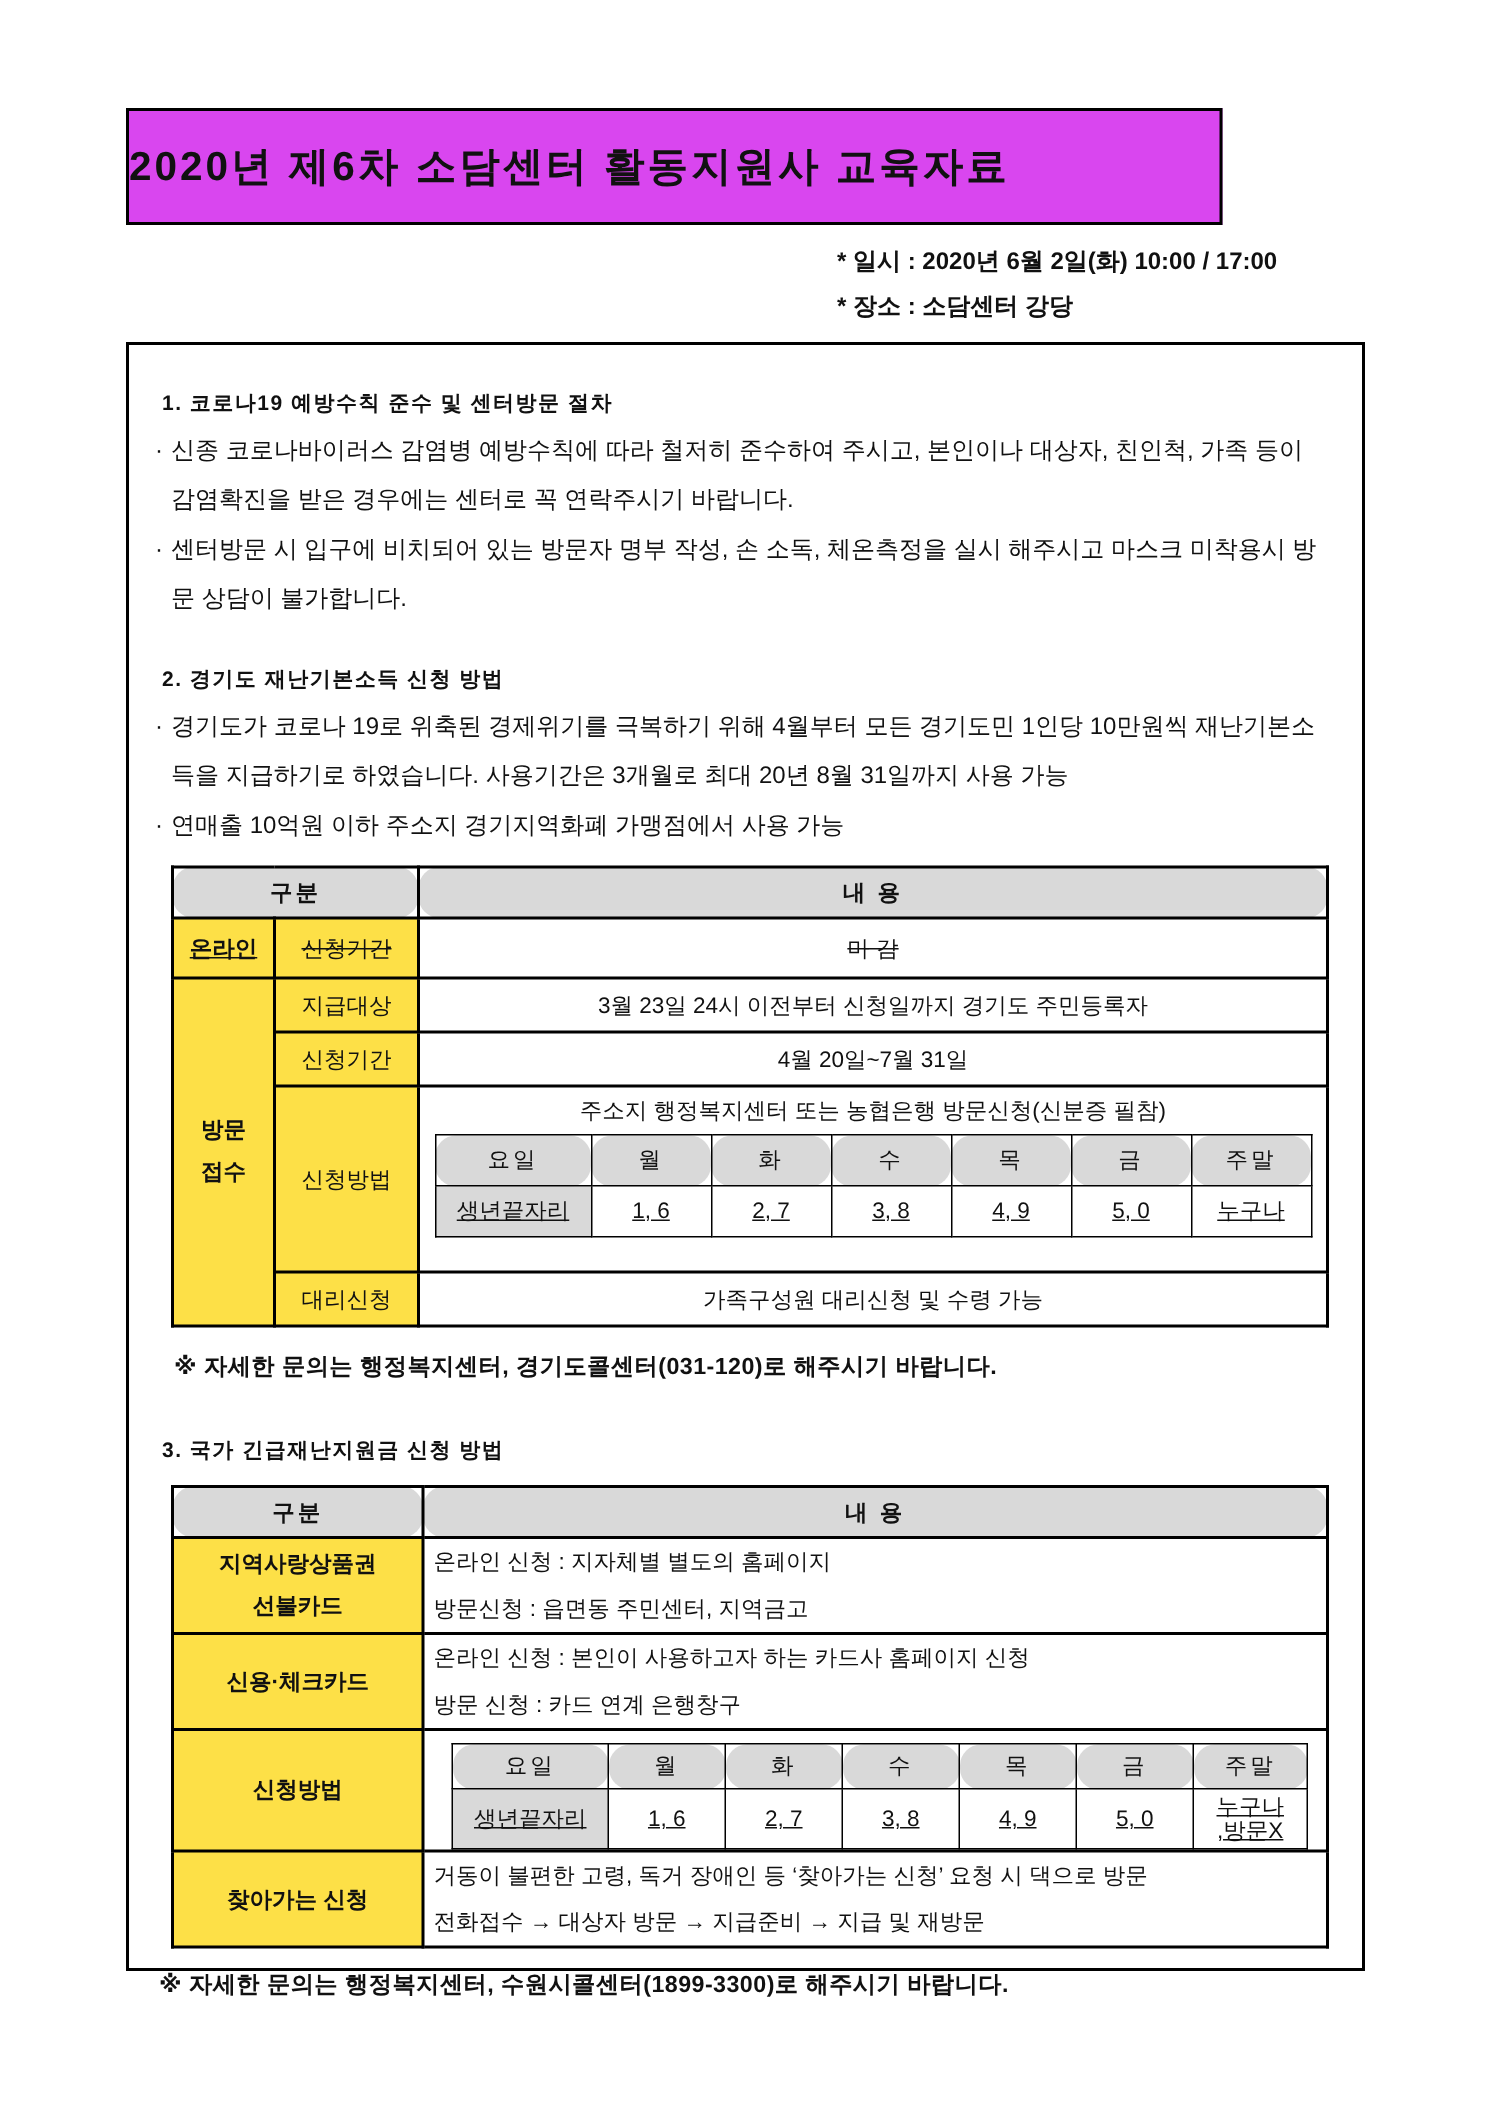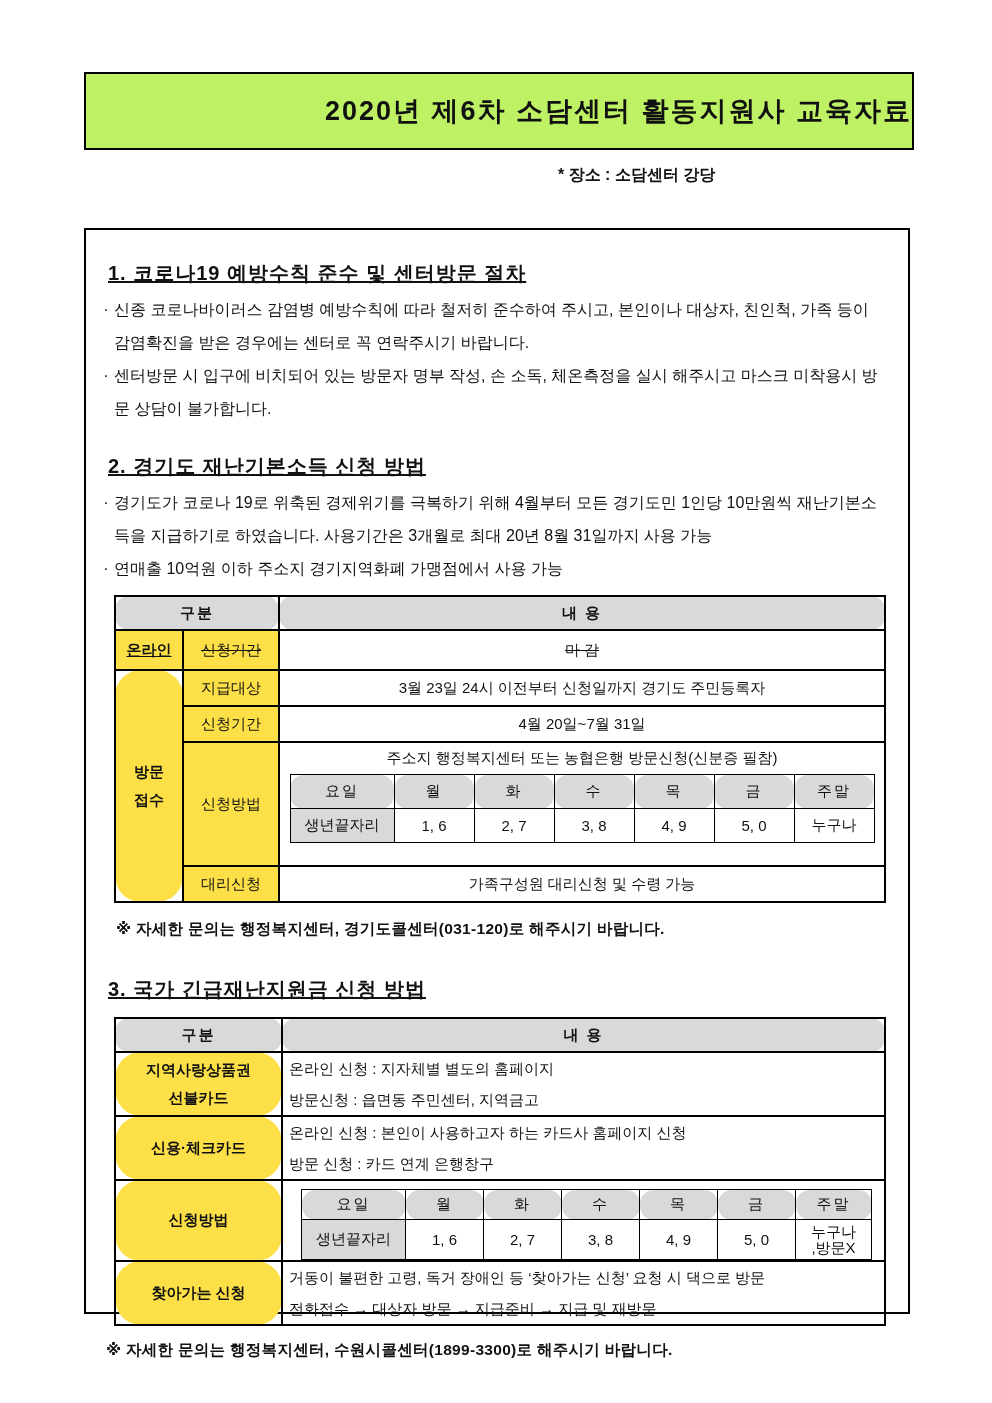--- a/index.html
+++ b/index.html
@@ -3,66 +3,66 @@
 <meta charset="utf-8">
 <style>
   html,body { margin:0; padding:0; background:#ffffff; }
   .page {
     position:relative; width:992px; height:1403px; background:#ffffff;
     color:#111; font-family:"Liberation Sans","DejaVu Sans",sans-serif;
     overflow:hidden;
   }
   
   .title-box {
-    position:absolute; left:84px; top:72px; width:830px; height:78px;
-    background:#bef264; border:2px solid #000; box-sizing:border-box;
-    display:flex; align-items:center; justify-content:flex-end;
+    position:absolute; left:84px; top:72px; width:731px; height:78px;
+    background:#d946ef; border:2px solid #000; box-sizing:border-box;
+    display:flex; align-items:center; justify-content:flex-start;
   }
   .title-box .t { font-size:27px; font-weight:bold; letter-spacing:2px; }
 
   
   .meta-block { position:absolute; left:558px; top:160px; font-size:16px; font-weight:bold; line-height:30px; }
 
   
   .main-box {
     position:absolute; left:84px; top:228px; width:826px; height:1086px;
     border:2px solid #000; box-sizing:border-box;
   }
 
-  .s-heading { font-size:20px; font-weight:bold; margin:28px 24px 6px 22px; letter-spacing:1px;text-decoration:underline; }
+  .s-heading { font-size:14px; font-weight:bold; margin:28px 24px 6px 22px; letter-spacing:1px; }
   .s-heading.first { margin-top:30px; }
 
   .bullets { margin:2px 26px 0 12px; font-size:16px; line-height:33px; }
   .bullet { display:flex; }
   .bullet .marker { width:16px; flex:none; text-align:center; }
   .bullet .text { flex:1; }
 
   
   .doc-table { border-collapse:collapse; margin:10px 0 0 28px; table-layout:fixed; width:772px; }
   .doc-table th, .doc-table td { border:2px solid #000; font-size:15px; padding:0 6px; vertical-align:middle; box-sizing:border-box; }
   .doc-table th { background:#d9d9d9; font-weight:bold; text-align:center; letter-spacing:2px;border-radius:14px; }
   .gray { background:#fde047; }
   .center { text-align:center; }
-  .bold { font-weight:bold;border-radius:26px; }
+  .bold { font-weight:bold; }
   .strike { text-decoration:line-through; }
   .u-bold { font-weight:bold; text-decoration:underline; }
   .two-line { text-align:center; line-height:28px; }
   .two-line span { display:block; }
 
   .h34 { height:34px; } .h40 { height:40px; } .h36 { height:36px; }
   .h58 { height:58px; } .h56 { height:56px; }
 
   .content-lines { line-height:31px; padding:2px 8px 2px 10px; }
   .content-lines div { white-space:nowrap; overflow:hidden; }
 
   
   .sched { border-collapse:collapse; table-layout:fixed; margin:6px auto 10px auto; }
   .sched th, .sched td { border:1.5px solid #000; font-size:15px; font-weight:normal; text-align:center; vertical-align:middle; box-sizing:border-box; }
   .sched th { background:#d9d9d9; height:34px; }
-  .sched td { height:34px; background:#fff; }
+  .sched td { height:34px; background:#fff;text-decoration:underline; }
   .sched td.rowlabel { background:#d9d9d9; }
   .method-cell { padding:2px 0 2px 0; }
   .method-desc { text-align:center; font-size:15px; margin-top:6px; }
   .sched2 { margin:8px 0 0 12px; }
   .sched2 th { height:30px; }
   .sched2 td { height:40px; }
   .weekend-small { line-height:16px; font-size:14px; }
   .weekend-small span { display:block; }
   .method-note { font-size:15.5px; font-weight:bold; margin:7px 0 4px 4px; letter-spacing:0.5px; }
 
@@ -72,20 +72,21 @@
 </head>
 <body>
 
 <div class="page">
 
   <div class="title-box">
     <div class="t">2020년 제6차 소담센터 활동지원사 교육자료</div>
   </div>
 
   <div class="meta-block">
+    <div>* 일시 : 2020년 6월 2일(화) 10:00 / 17:00</div>
     <div>* 장소 : 소담센터 강당</div>
   </div>
 
   <div class="main-box">
 
     <div class="s-heading first">1. 코로나19 예방수칙 준수 및 센터방문 절차</div>
     <div class="bullets">
       <div class="bullet">
         <span class="marker">·</span>
         <span class="text">신종 코로나바이러스 감염병 예방수칙에 따라 철저히 준수하여 주시고, 본인이나 대상자, 친인척, 가족 등이 감염확진을 받은 경우에는 센터로 꼭 연락주시기 바랍니다.</span>

